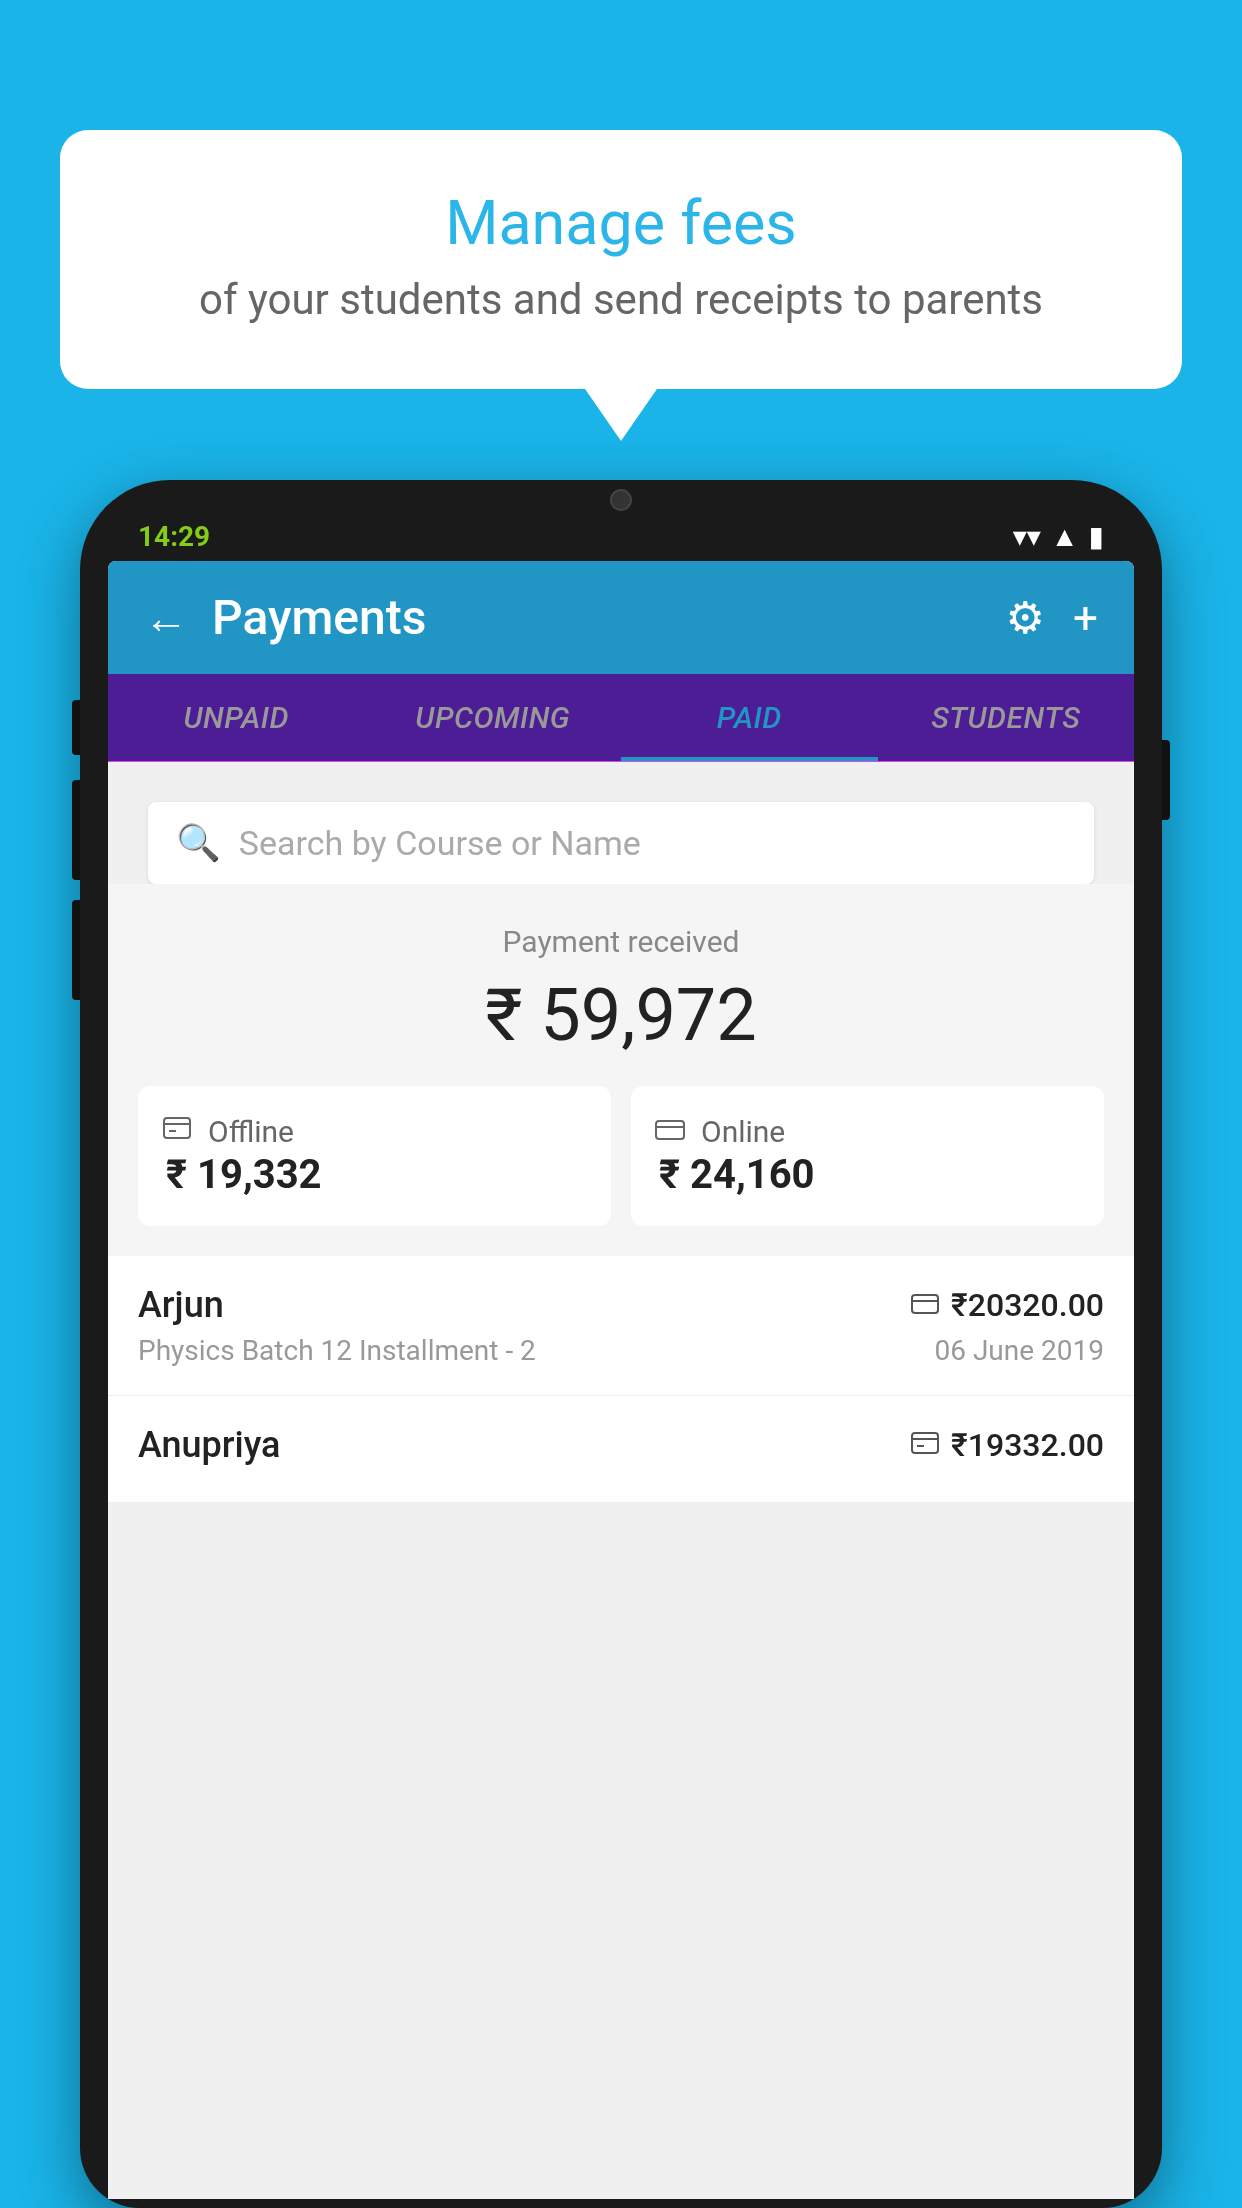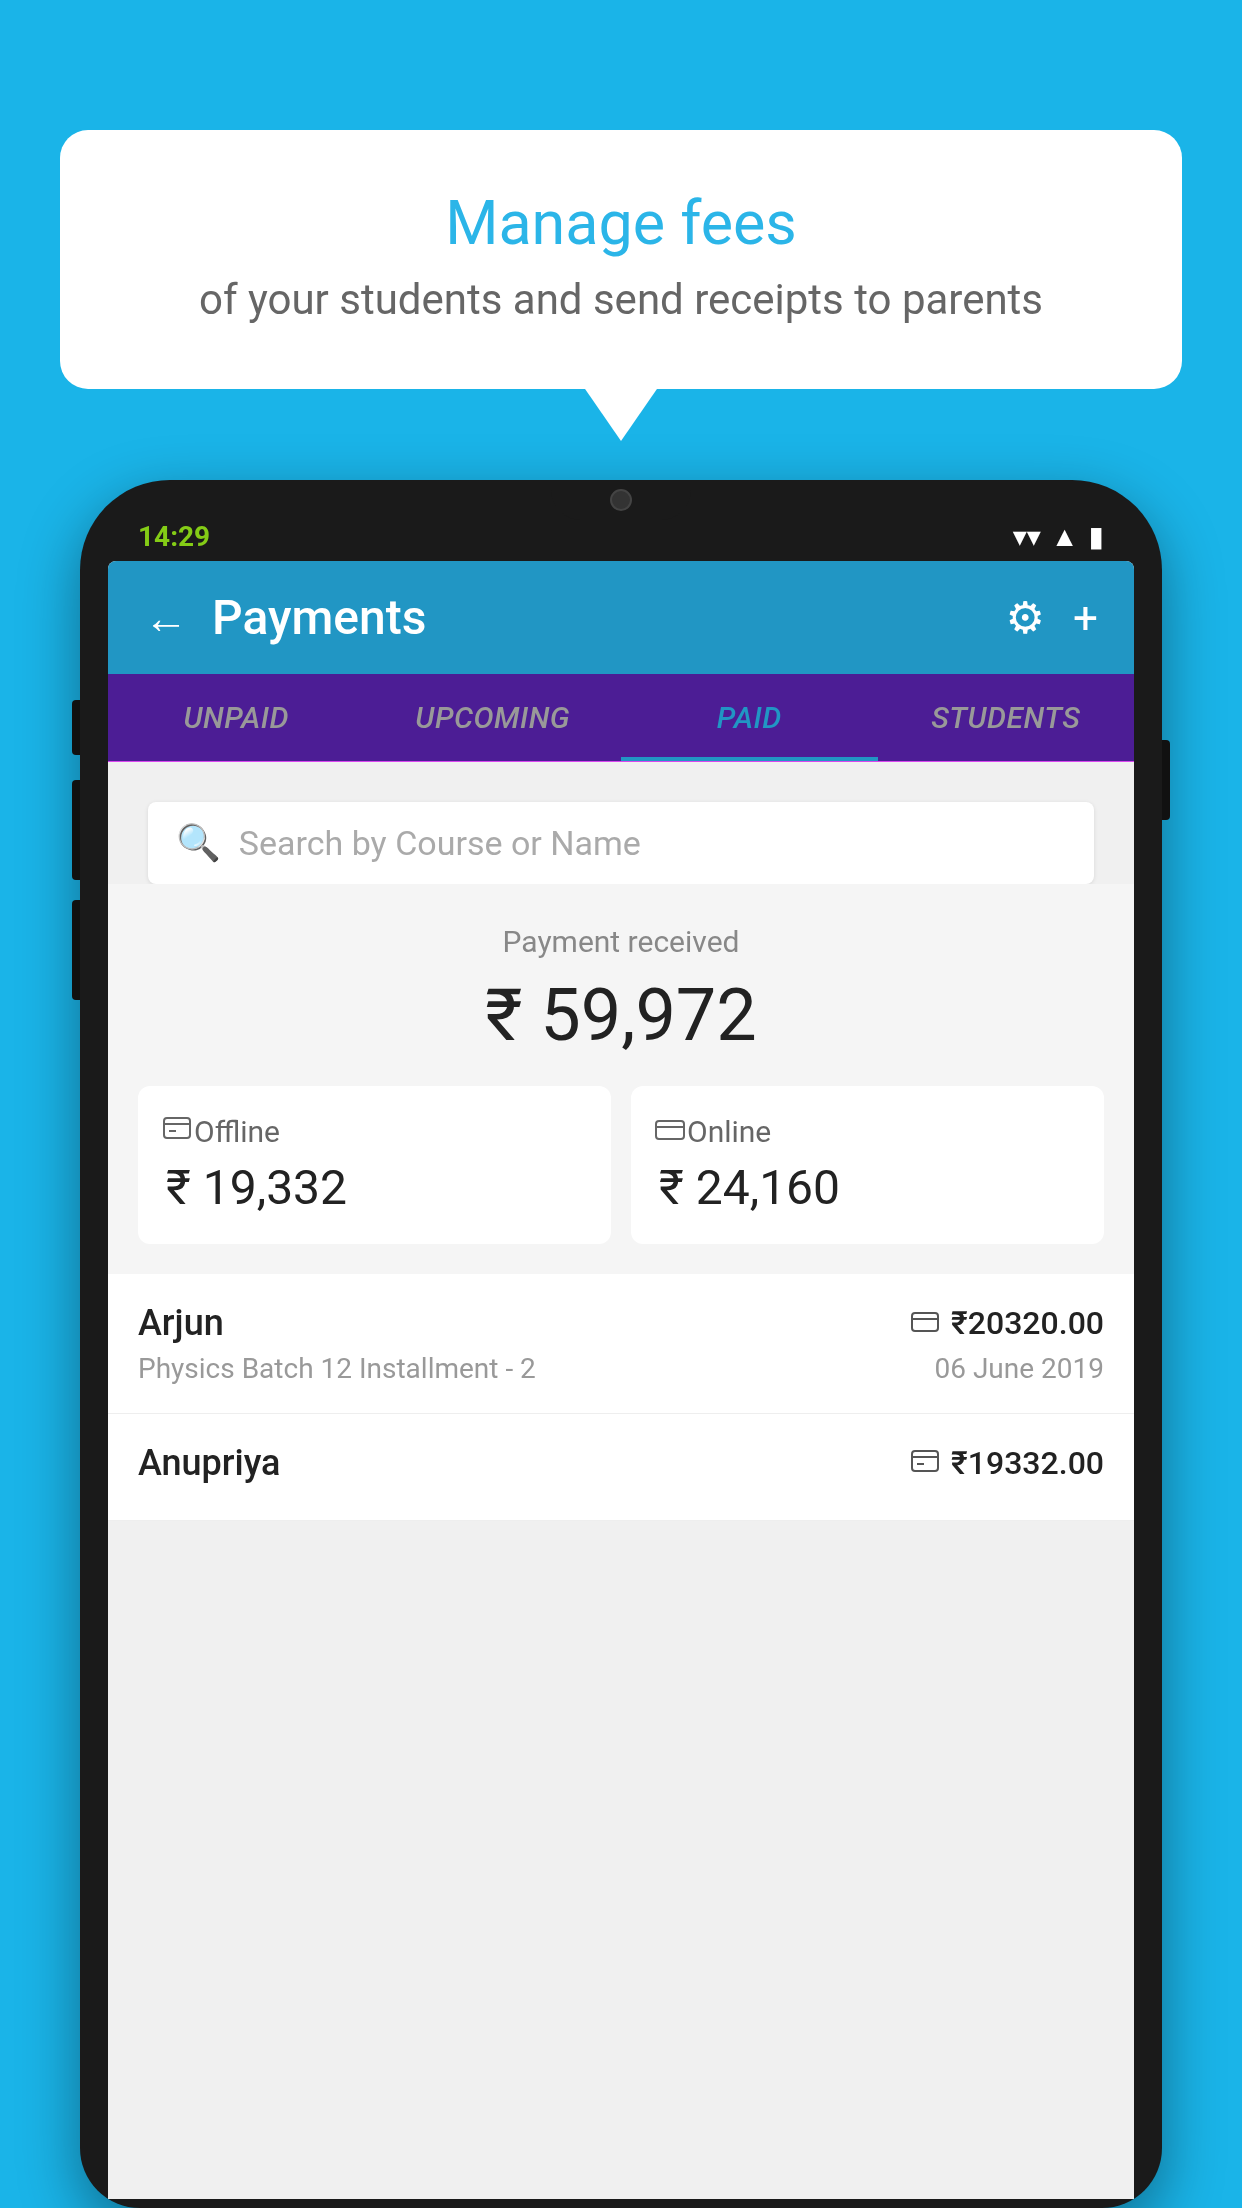--- a/index.html
+++ b/index.html
@@ -254,37 +254,37 @@
       flex: 1;
       background: white;
       border-radius: 12px;
       padding: 28px 24px;
       text-align: left;
     }
 
     .payment-card-header {
       display: flex;
       align-items: center;
-      gap: 2px;
-      margin-bottom: 10px;
+      gap: 16px;
+      margin-bottom: 2px;
     }
 
     .card-icon {
       font-size: 30px;
       color: #666;
     }
 
     .card-type {
       color: #666;
       font-size: 30px;
     }
 
     .card-amount {
-      font-size: 48px;
-      font-weight: 400;
+      font-size: 40px;
+      font-weight: 700;
       color: #222;
       padding-left: 4px;
     }
 
     
     .transactions-header {
       display: flex;
       align-items: center;
       justify-content: space-between;
       padding: 28px 30px 18px;

